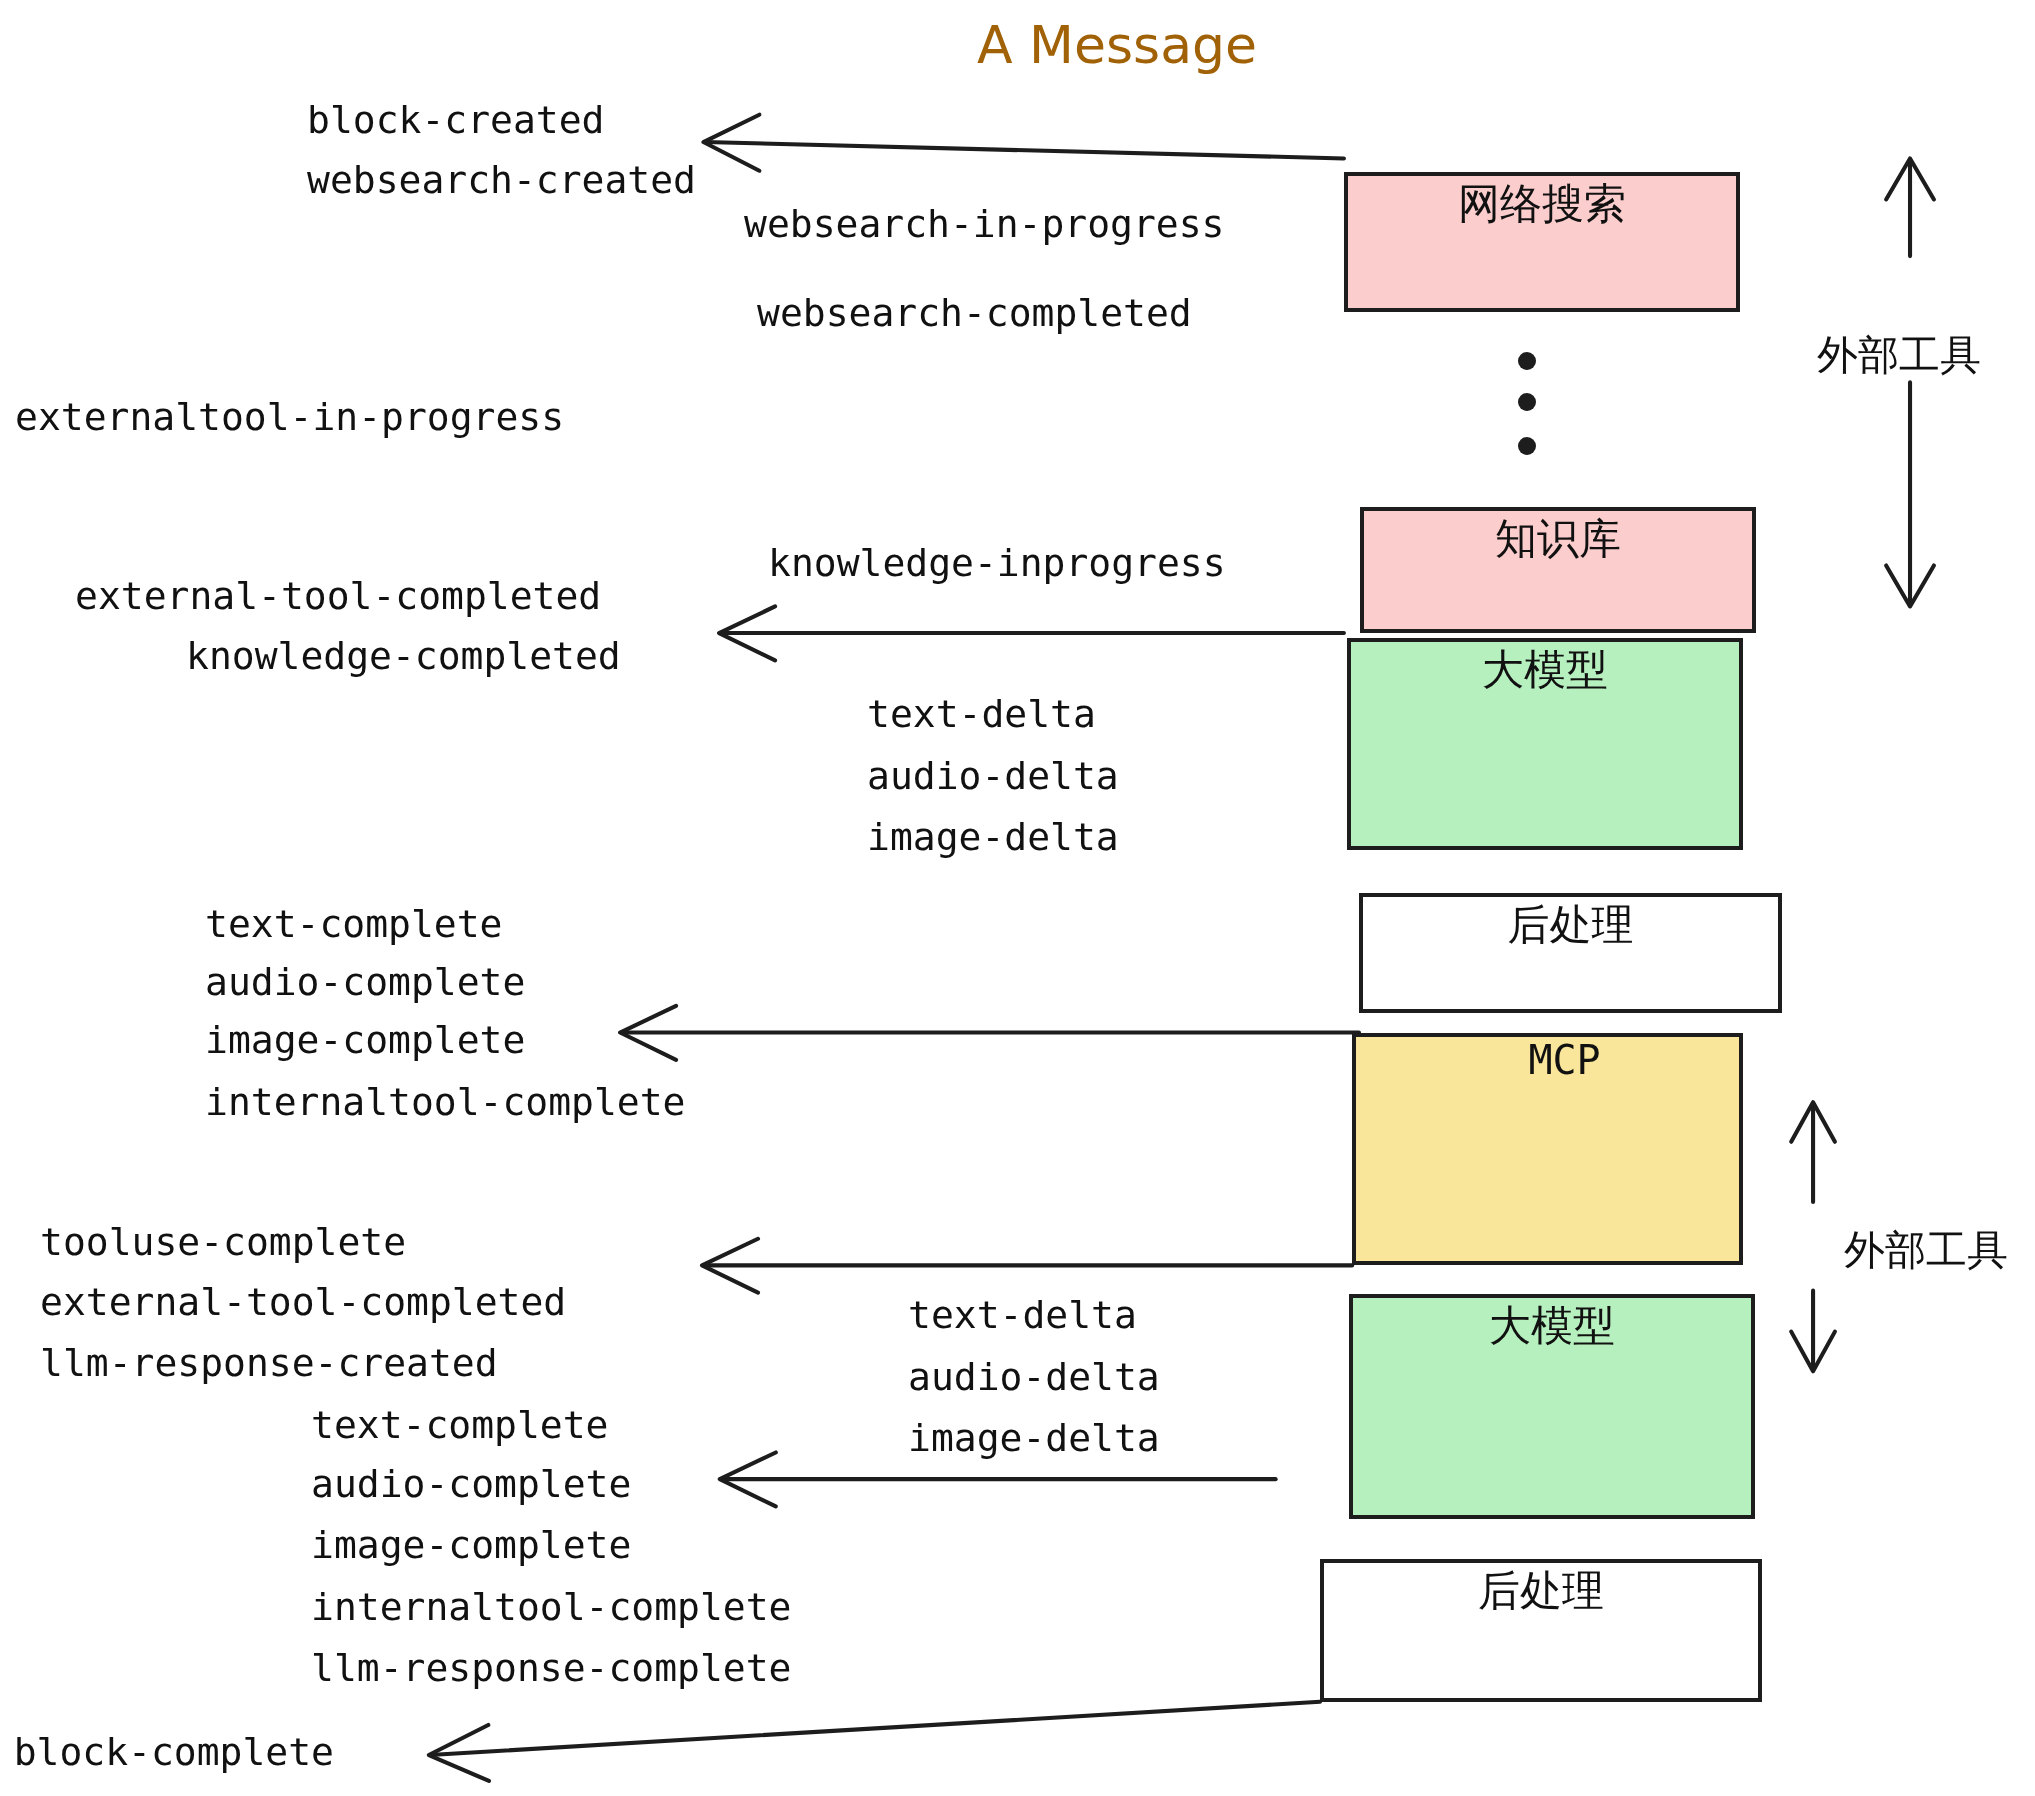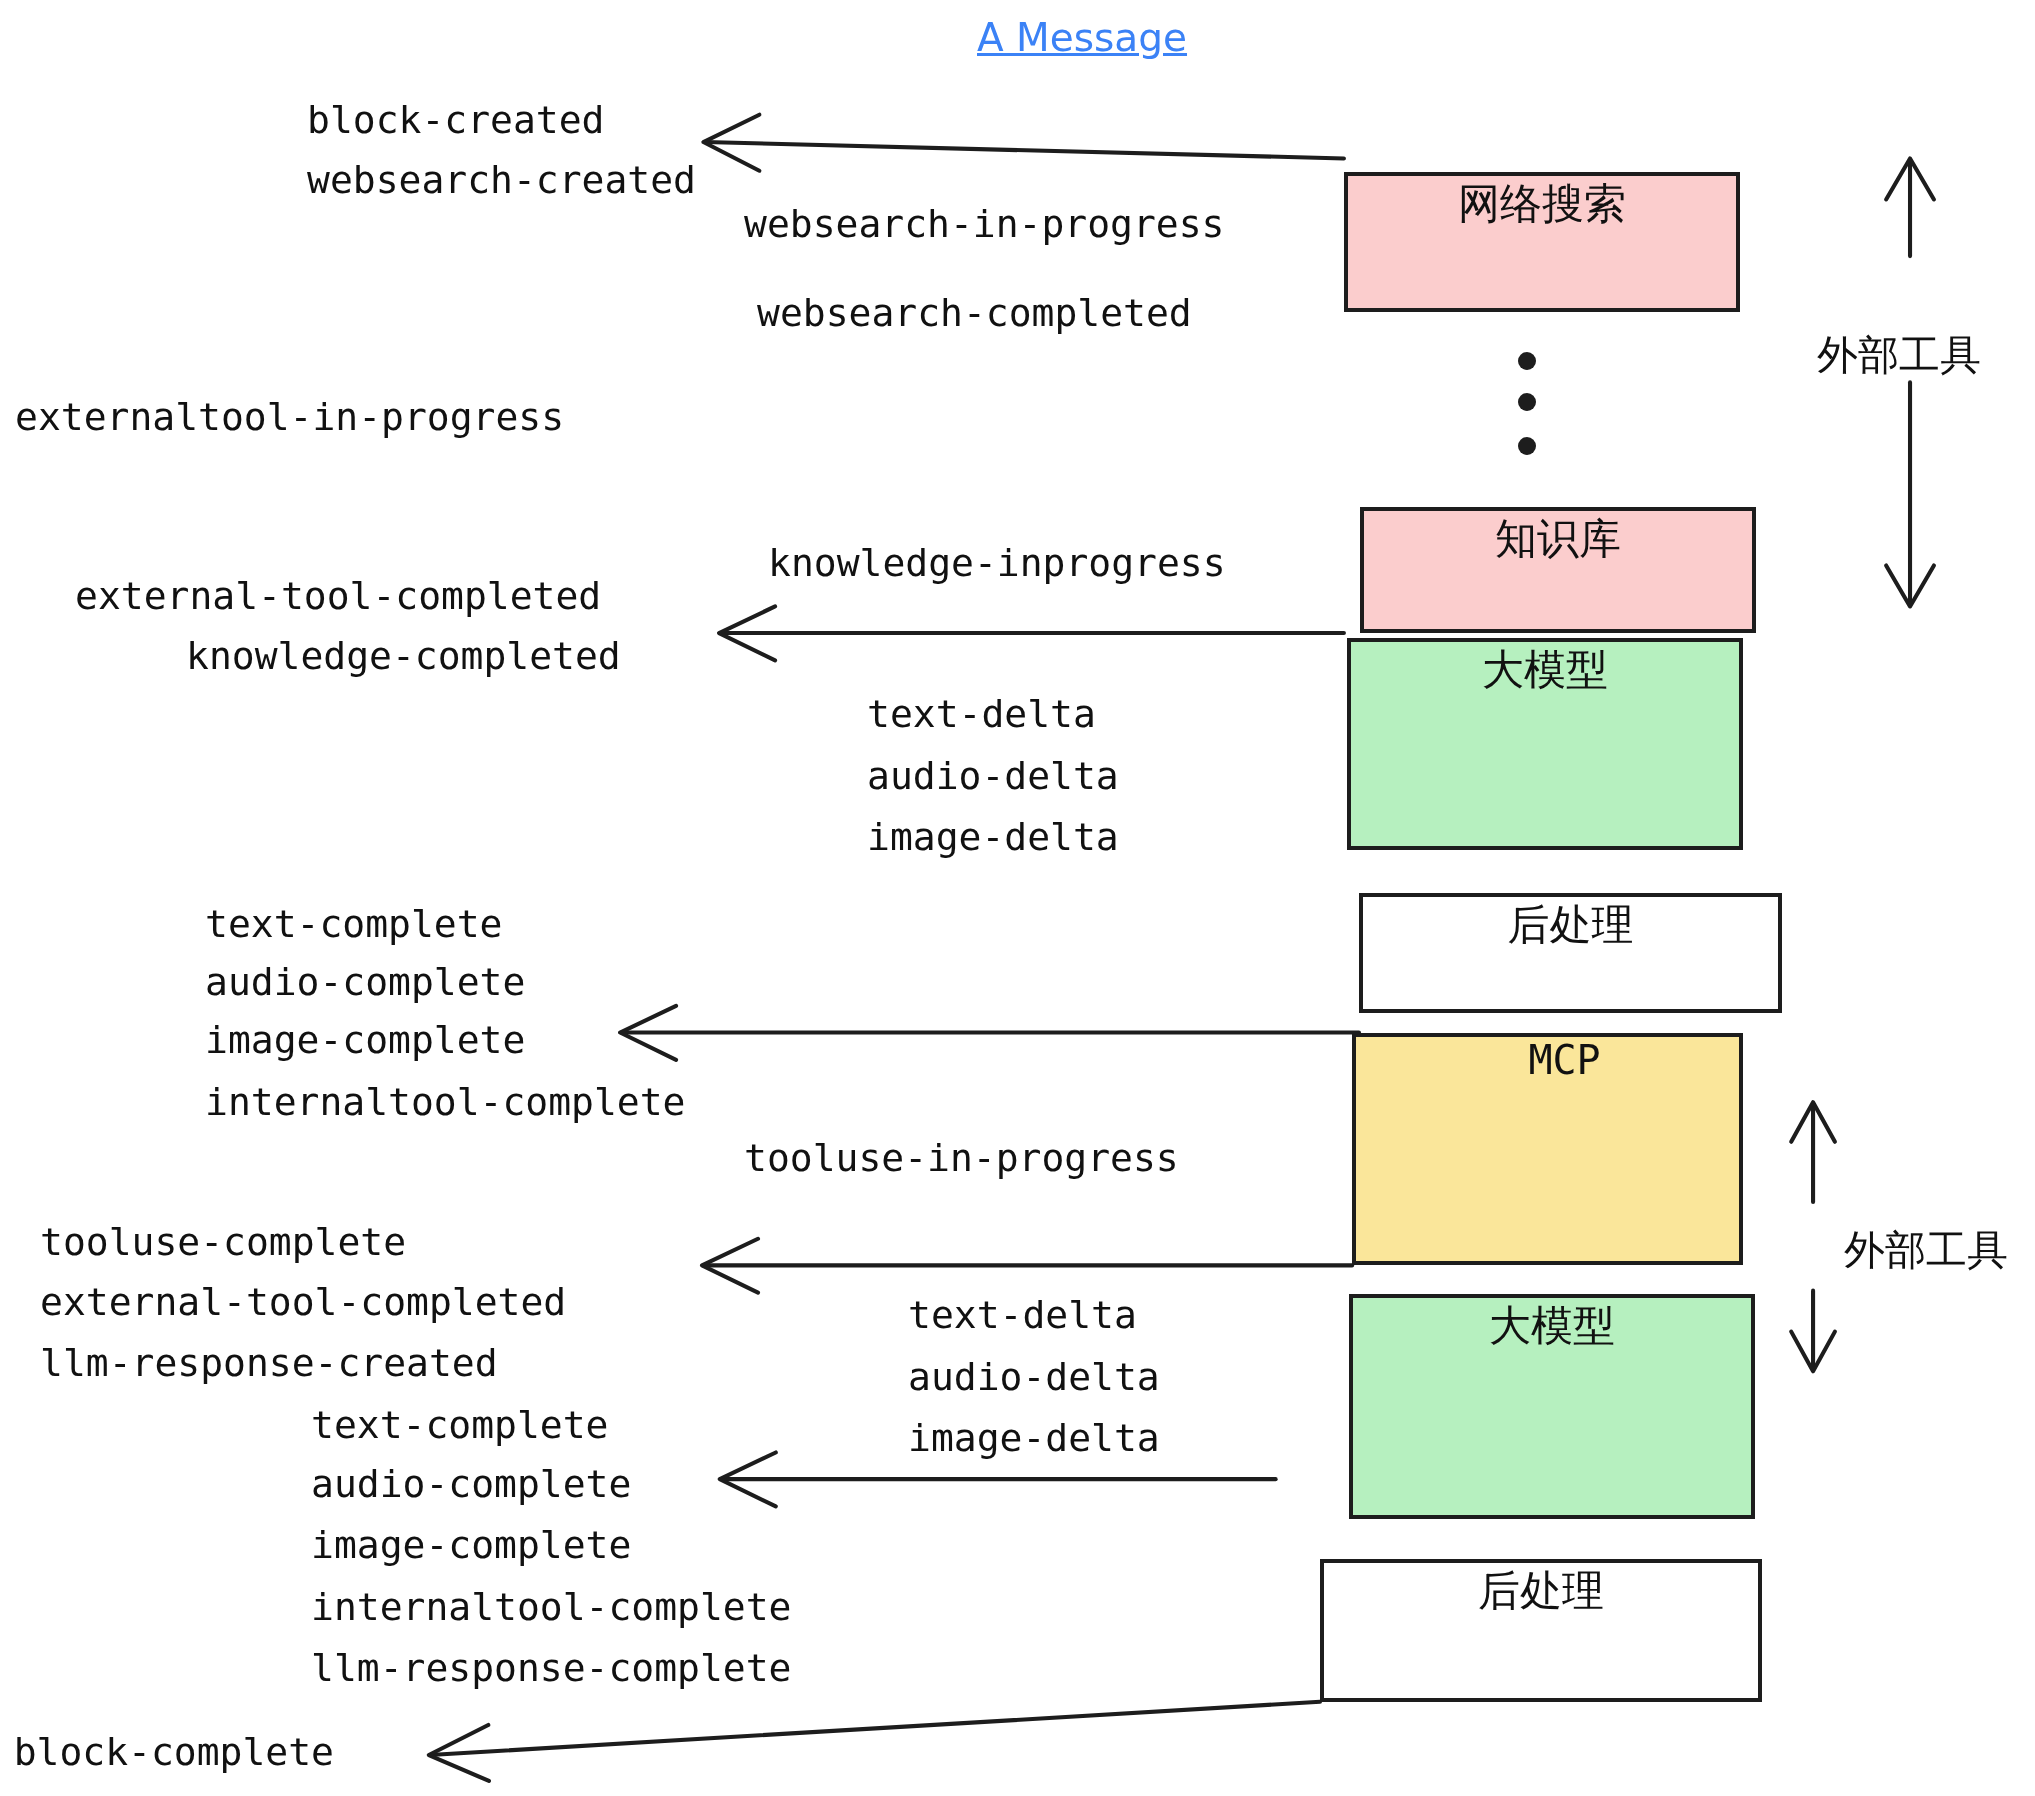--- a/index.html
+++ b/index.html
@@ -20,24 +20,23 @@
     font-family: "DejaVu Sans Mono", monospace;
     font-size: 38px;
     line-height: 1.0;
     color: #111111;
     white-space: nowrap;
     letter-spacing: 0px;
   }
   .title {
     position: absolute;
     font-family: "DejaVu Sans", sans-serif;
-    font-size: 39px;
-    color: #3b82f6;
+    font-size: 52px;
+    color: #a16207;
     white-space: nowrap;
-    text-decoration: underline;
   }
   .box {
     position: absolute;
     box-sizing: border-box;
     border: 4.1px solid #1d1d1d;
     display: flex;
     align-items: flex-start;
     justify-content: center;
     font-family: "DejaVu Sans", sans-serif;
     font-size: 42px;
@@ -162,21 +161,20 @@
   <div class="evt" style="left:186px; top:637px;">knowledge-completed</div>
 
   <div class="evt" style="left:867px; top:695px;">text-delta</div>
   <div class="evt" style="left:867px; top:757px;">audio-delta</div>
   <div class="evt" style="left:867px; top:818px;">image-delta</div>
 
   <div class="evt" style="left:205px; top:905px;">text-complete</div>
   <div class="evt" style="left:205px; top:963px;">audio-complete</div>
   <div class="evt" style="left:205px; top:1021px;">image-complete</div>
   <div class="evt" style="left:205px; top:1083px;">internaltool-complete</div>
-  <div class="evt" style="left:744px; top:1139px;">tooluse-in-progress</div>
 
   <div class="evt" style="left:40px; top:1223px;">tooluse-complete</div>
   <div class="evt" style="left:40px; top:1283px;">external-tool-completed</div>
   <div class="evt" style="left:40px; top:1344px;">llm-response-created</div>
 
   <div class="evt" style="left:908px; top:1296px;">text-delta</div>
   <div class="evt" style="left:908px; top:1358px;">audio-delta</div>
   <div class="evt" style="left:908px; top:1419px;">image-delta</div>
 
   <div class="evt" style="left:311px; top:1406px;">text-complete</div>

